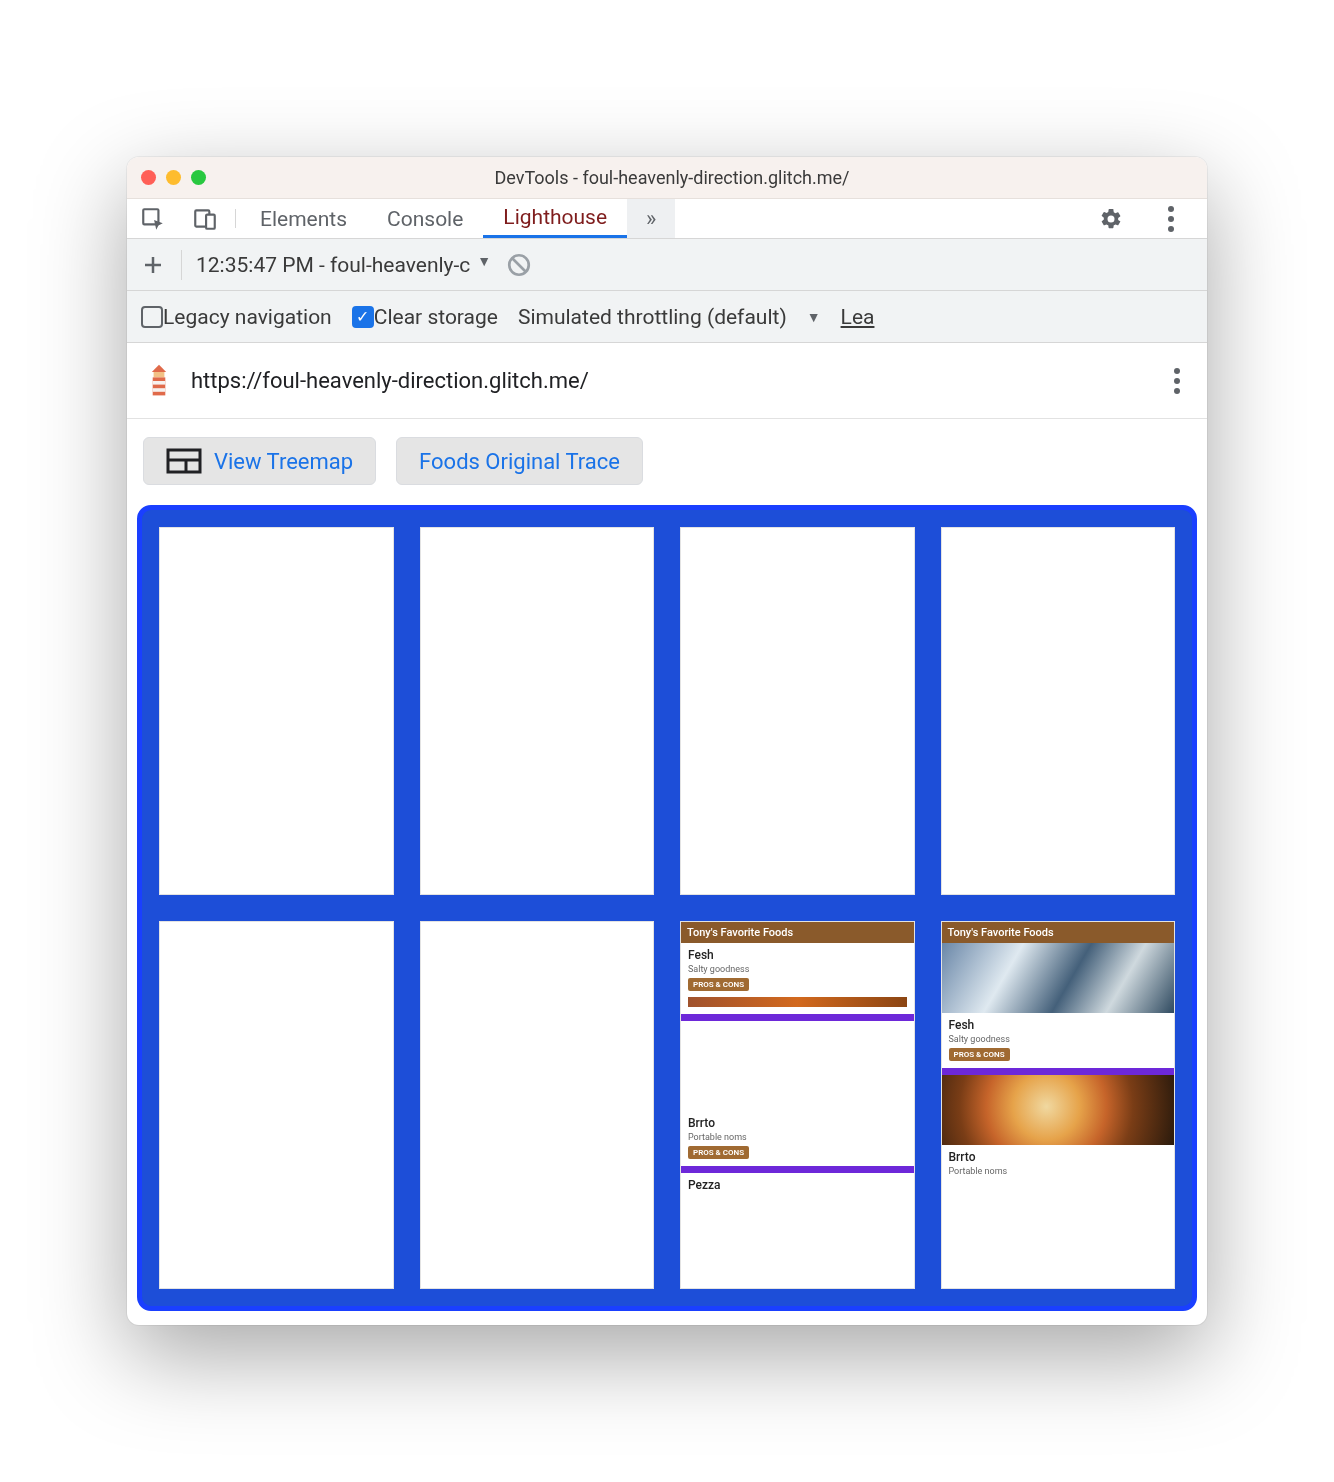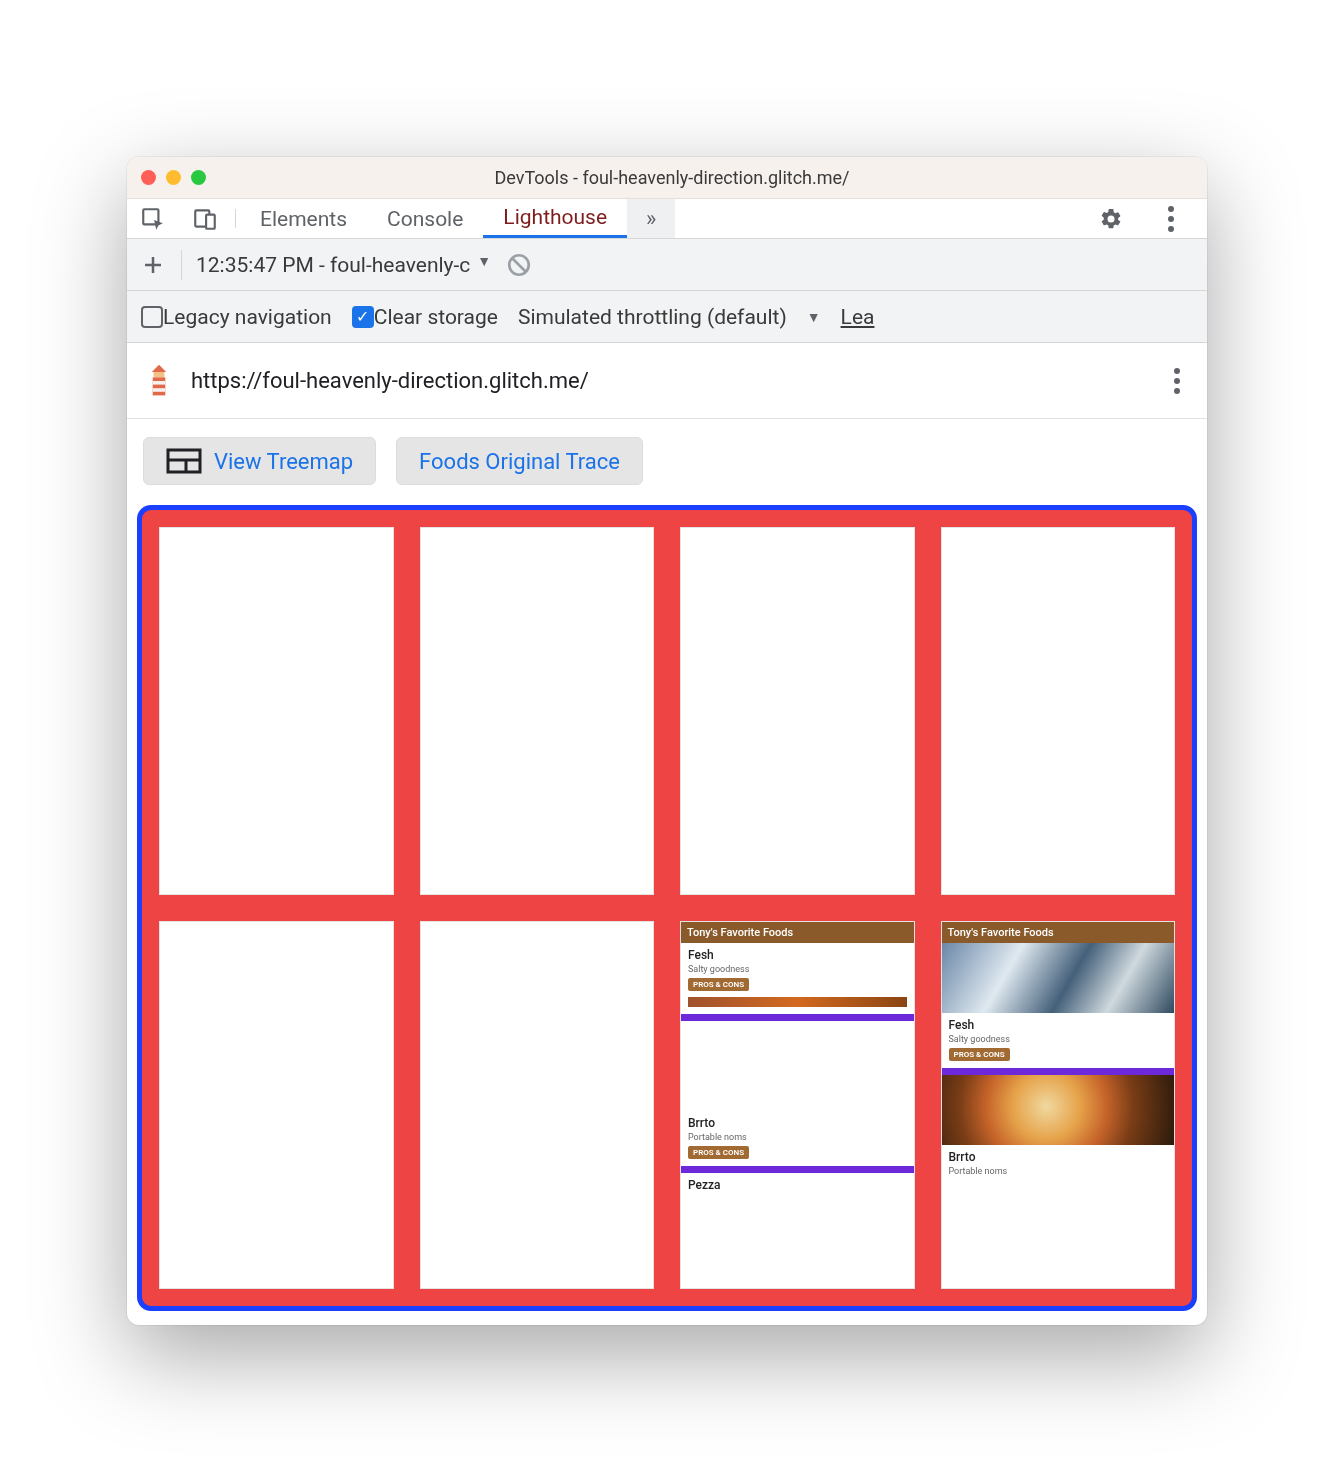--- a/index.html
+++ b/index.html
@@ -156,21 +156,21 @@
     background:#e5e5e5;
   }
   .treemap-icon { display:inline-block; }
 
   
   .filmstrip-wrap {
     margin: 0 10px 14px 10px;
     border: 5px solid #1a3fff;
     border-radius: 14px;
     padding: 17px;
-    background:#ef4444;
+    background:#1d4ed8;
   }
   .filmstrip {
     display:grid;
     grid-template-columns: repeat(4, 1fr);
     gap: 26px;
   }
   .frame {
     border:1px solid #e3e3e3;
     background:#fff;
     aspect-ratio: 188/295;

